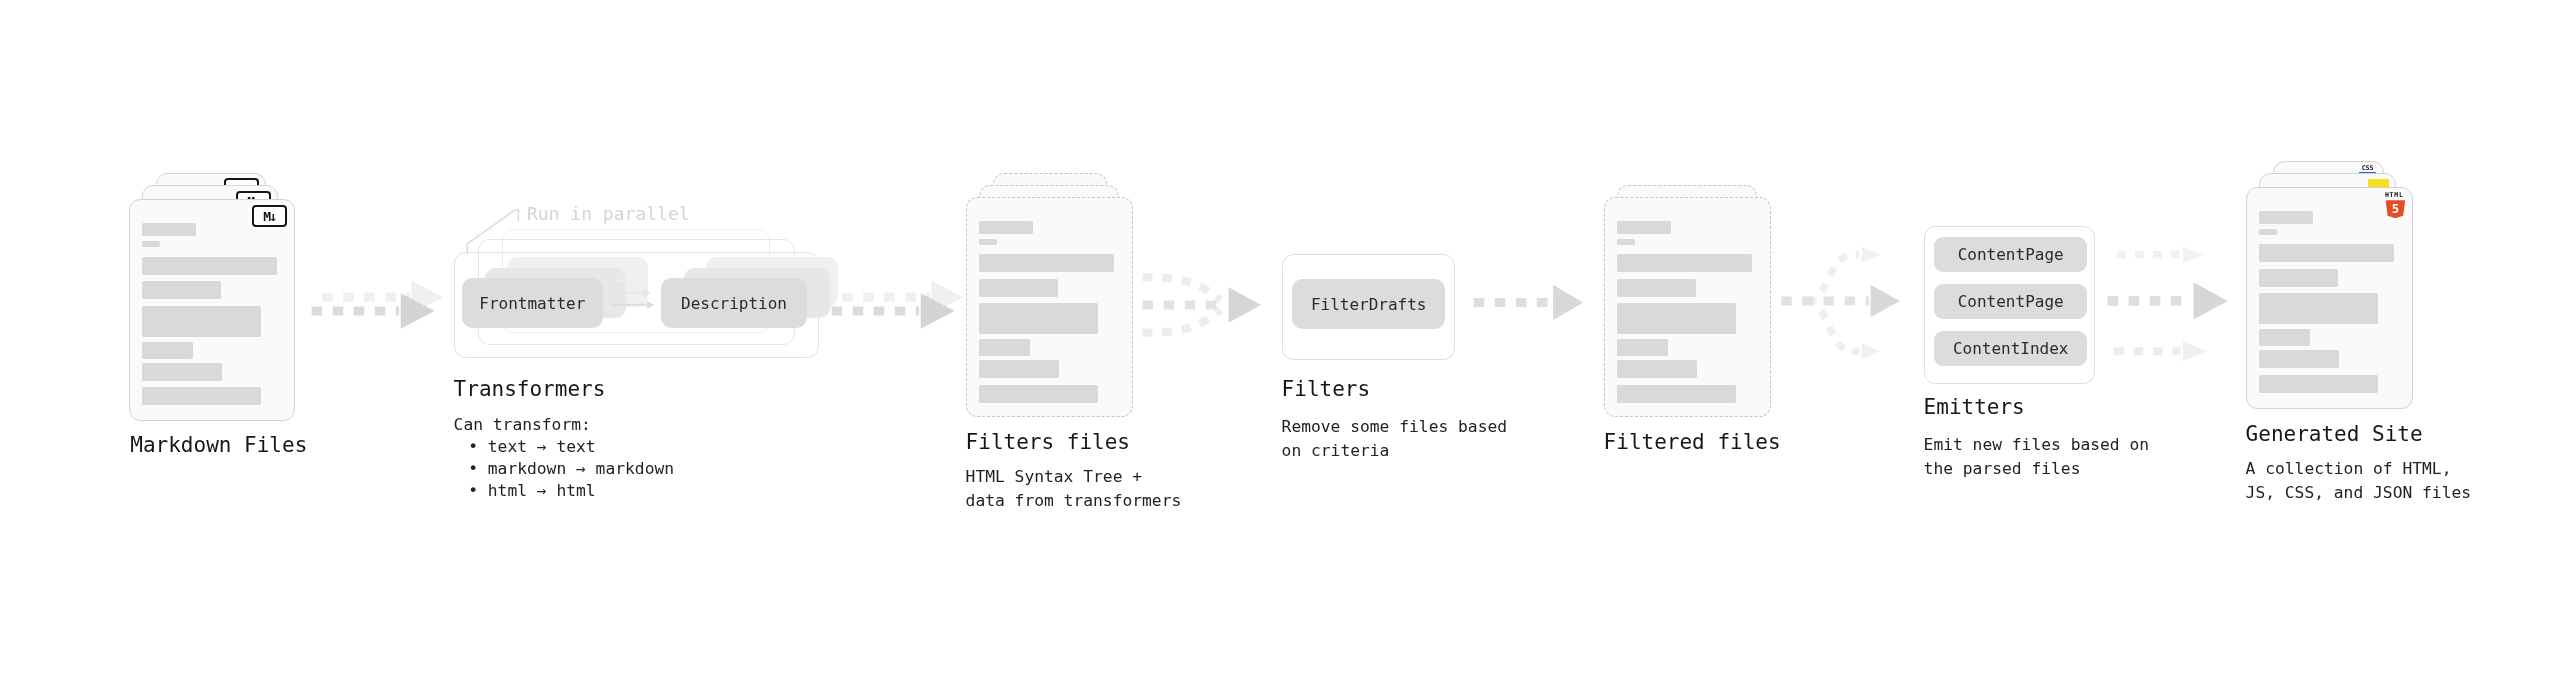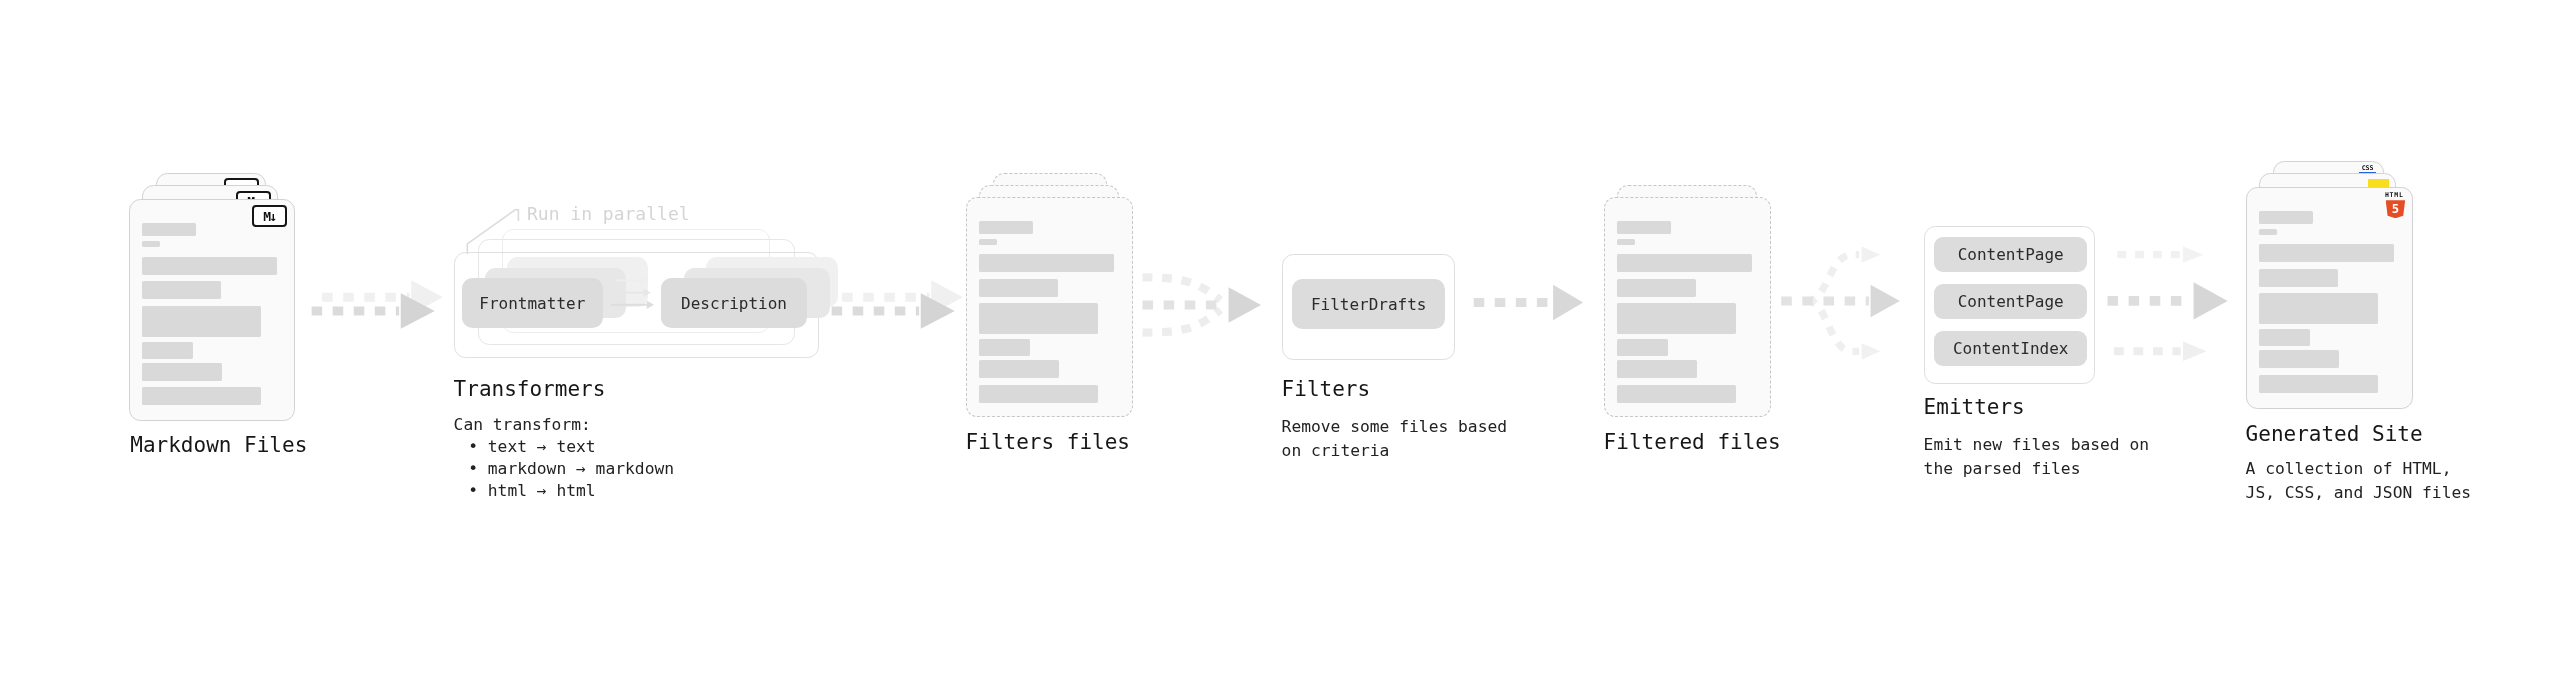--- a/index.html
+++ b/index.html
@@ -136,20 +136,24 @@
           <div class="bar" style="width: 18.7px; height: 5.7px; margin-bottom: 9.8px;"></div>
           <div class="bar" style="width: 135px; height: 18px; margin-bottom: 6.5px;"></div>
           <div class="bar" style="width: 79px; height: 18px; margin-bottom: 6.5px;"></div>
           <div class="bar" style="width: 119px; height: 31px; margin-bottom: 4.9px;"></div>
           <div class="bar" style="width: 51px; height: 17px; margin-bottom: 4.1px;"></div>
           <div class="bar" style="width: 80px; height: 18px; margin-bottom: 6.5px;"></div>
           <div class="bar" style="width: 119px; height: 18px; margin-bottom: 0px;"></div>
         </div>
     </div>
     <div class="stage-label" style="left:1.6px;top:259px;">Filters files</div>
+    <div class="stage-desc" style="left:1.6px;top:294px;">
+      <div>HTML Syntax Tree +</div>
+      <div>data from transformers</div>
+    </div>
   </div>
 
   <svg class="abs" style="left:1136px;top:256px;" width="134" height="98" viewBox="0 0 165 120">
     <path d="M 8,26 C 55,26 74,30 104,54" fill="none" stroke="#ededed" stroke-width="10" stroke-dasharray="12 12"></path>
     <path d="M 8,94 C 55,94 74,90 104,66" fill="none" stroke="#ededed" stroke-width="10" stroke-dasharray="12 12"></path>
     <line x1="8" y1="60" x2="112" y2="60" stroke="#e2e2e2" stroke-width="11" stroke-dasharray="13 13"></line>
     <polygon points="114,38 114,82 154,60" fill="#d6d6d6"></polygon>
   </svg>
 
   <div class="abs" style="left:1280px;top:252px;width:244px;height:228px;">

